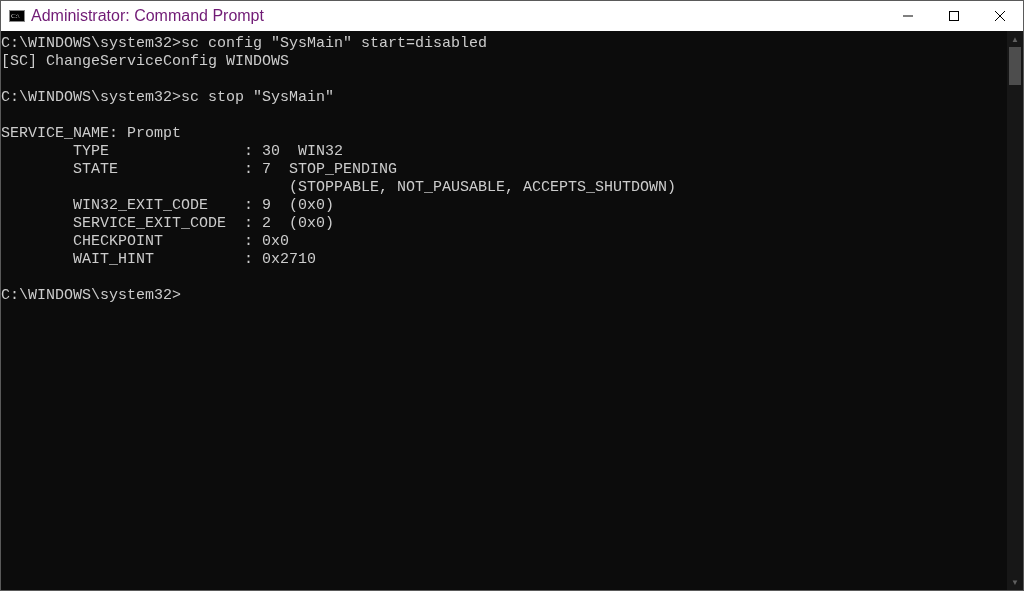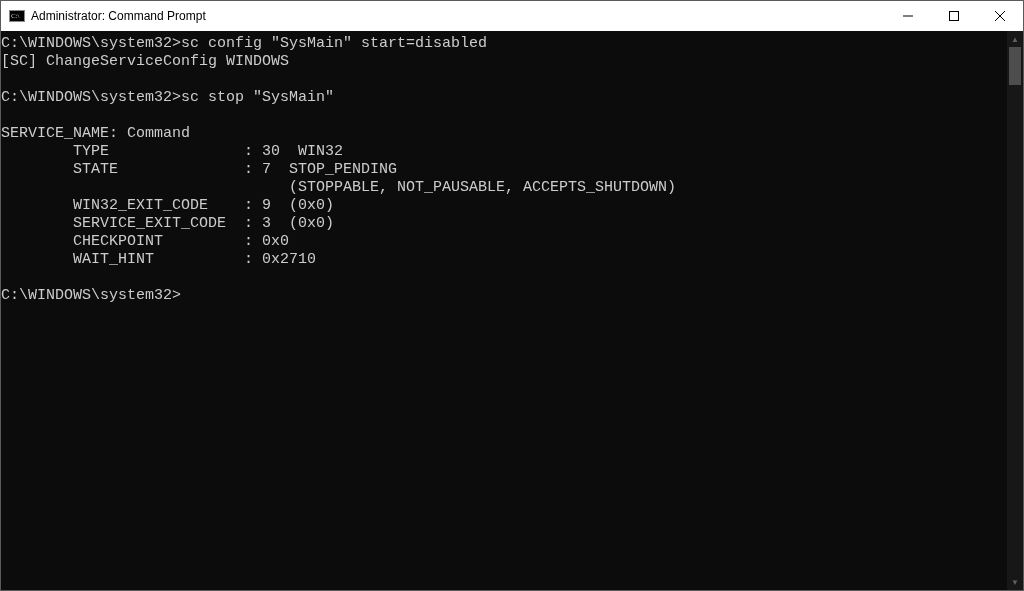--- a/index.html
+++ b/index.html
@@ -32,22 +32,22 @@
     }
     .titlebar-icon {
       width: 16px;
       height: 16px;
       margin-right: 6px;
       display: inline-flex;
       align-items: center;
       justify-content: center;
     }
     .titlebar-title {
-      font-size: 12px;
-      color: #000000;
+      font-size: 16px;
+      color: #701a75;
       flex: 1;
     }
     .window-controls {
       display: flex;
       height: 100%;
     }
     .win-btn {
       width: 46px;
       height: 30px;
       display: flex;
@@ -136,26 +136,26 @@
       </button>
     </div>
   </div>
 
   <div class="console-wrap">
     <div class="console"><span>C:\WINDOWS\system32&gt;</span><span>sc config "SysMain" start=disabled</span>
 <span>[SC] ChangeServiceConfig WINDOWS</span>
 
 <span>C:\WINDOWS\system32&gt;</span><span>sc stop "SysMain"</span>
 
-<span>SERVICE_NAME: Command</span>
+<span>SERVICE_NAME: Prompt</span>
 <span>        TYPE               : 30  WIN32</span>
 <span>        STATE              : 7  STOP_PENDING</span>
 <span>                                (STOPPABLE, NOT_PAUSABLE, ACCEPTS_SHUTDOWN)</span>
 <span>        WIN32_EXIT_CODE    : 9  (0x0)</span>
-<span>        SERVICE_EXIT_CODE  : 3  (0x0)</span>
+<span>        SERVICE_EXIT_CODE  : 2  (0x0)</span>
 <span>        CHECKPOINT         : 0x0</span>
 <span>        WAIT_HINT          : 0x2710</span>
 
 <span>C:\WINDOWS\system32&gt;</span></div>
 
     <div class="scrollbar">
       <div class="scrollbar-arrow sa-up">▲</div>
       <div class="scrollbar-thumb"></div>
       <div class="scrollbar-arrow sa-down">▼</div>
     </div>

